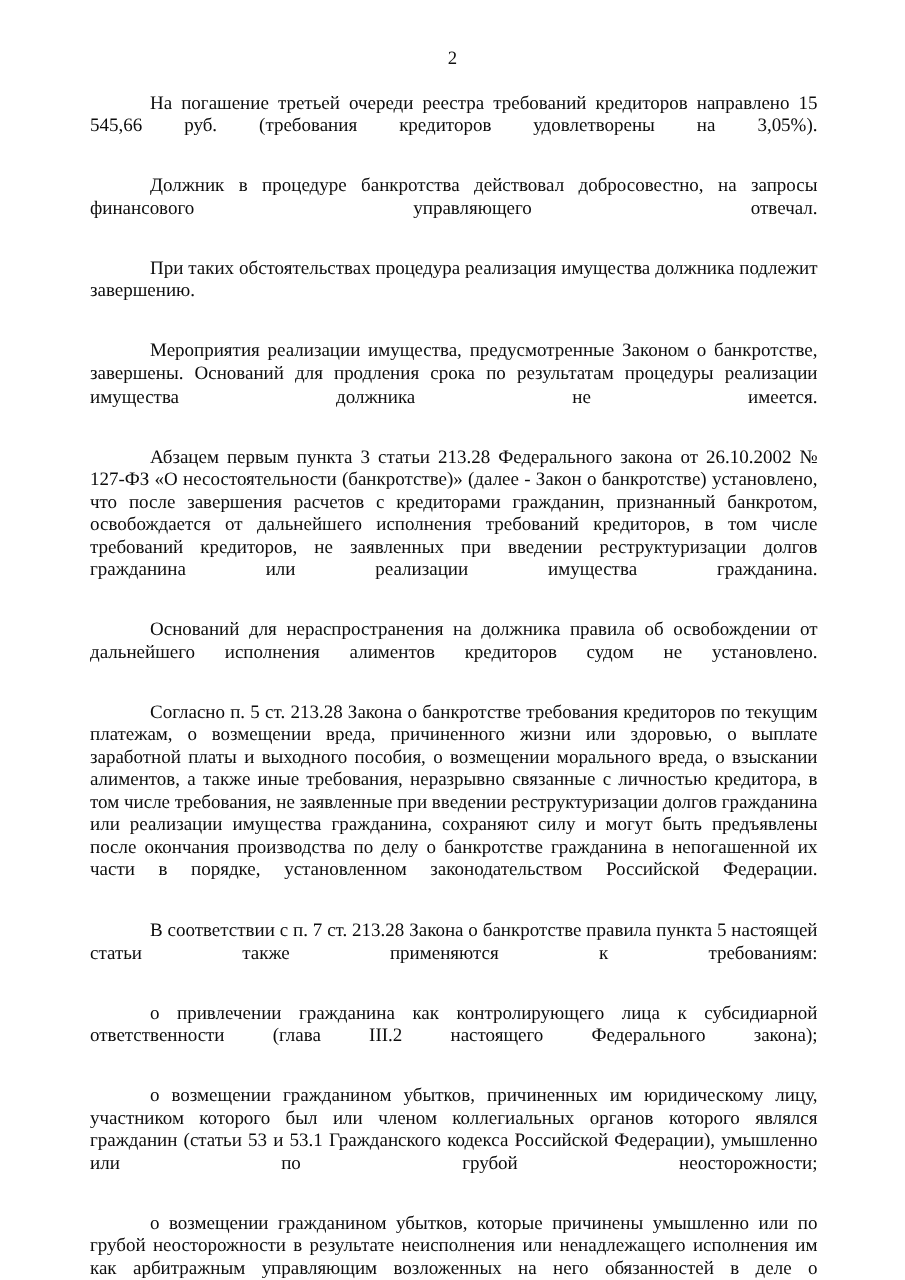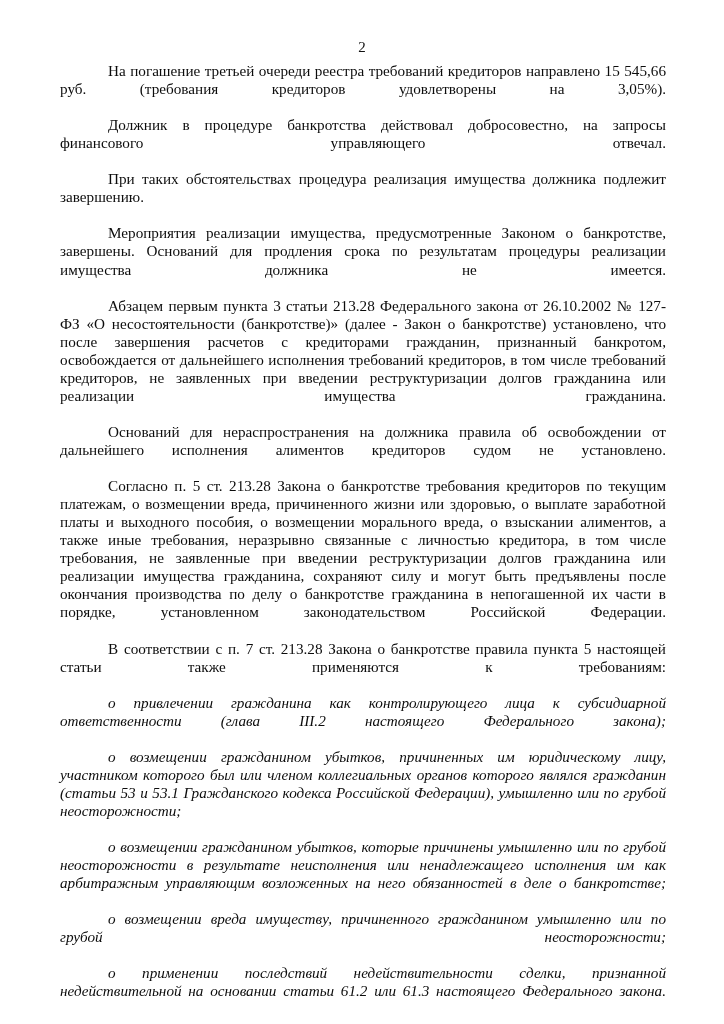--- a/index.html
+++ b/index.html
@@ -30,33 +30,32 @@
     color: #111111;
     letter-spacing: 0.2px;
   }
   .body-column {
     position: absolute;
     left: 60px;
     top: 62px;
     width: 606px;
   }
   p.para {
-    margin: 0;
+    margin: 12px;
     padding: 0;
     font-size: 15.2px;
     line-height: 18.05px;
     text-align: justify;
     text-justify: inter-word;
     text-indent: 48px;
     hyphens: none;
     word-spacing: -0.1px;
   }
   p.para.tight {
     text-indent: 48px;
-    font-style: italic;
   }
   
   p.para::after {
     content: "";
     display: inline-block;
     width: 100%;
   }
 </style>
 </head>
 <body>

